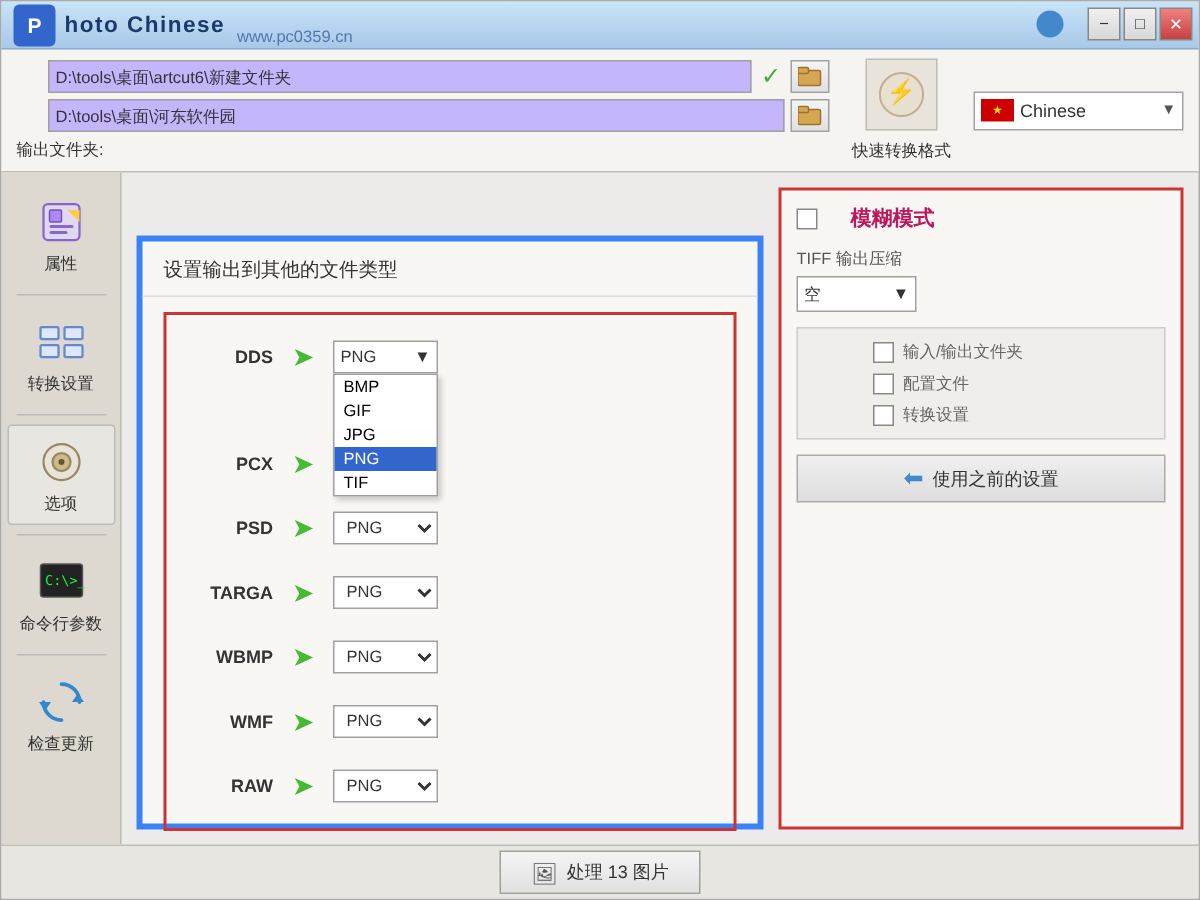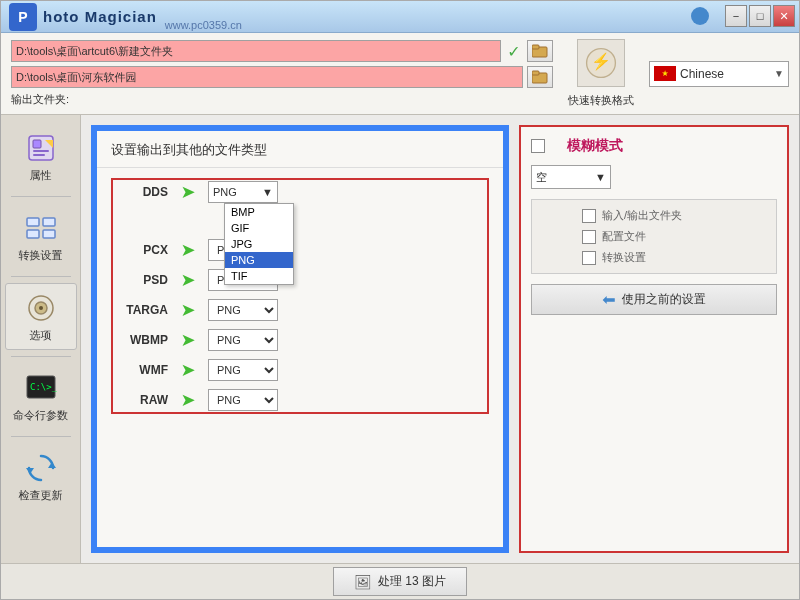--- a/index.html
+++ b/index.html
@@ -110,25 +110,26 @@
       gap: 4px;
     }
     .field-label {
       font-size: 11px;
       color: #333;
       white-space: nowrap;
     }
     .field-input {
       flex: 1;
       height: 22px;
-      background: #fca5a5;
+      background: #c4b5fd;
       border: 1px solid #a0a0a0;
       padding: 2px 4px;
       font-size: 11px;
       color: #333;
+      margin-left: 21px;
     }
     .field-btn {
       width: 26px;
       height: 22px;
       background: linear-gradient(to bottom, #f5f5f5, #e0e0e0);
       border: 1px solid #a0a0a0;
       cursor: pointer;
       display: flex;
       align-items: center;
       justify-content: center;
@@ -232,40 +233,41 @@
     }
     .content-area {
       flex: 1;
       display: flex;
       padding: 10px;
       gap: 10px;
     }
     .left-panel {
       flex: 1;
       background: #f8f7f4;
-      border: 6px solid #3b82f6;
+      border: 4px solid #3b82f6;
+      margin-top: 32px;
     }
     .panel-title {
       font-size: 13px;
       color: #333;
       padding: 10px 14px 8px;
       border-bottom: 1px solid #ddd;
     }
     .format-table {
       padding: 10px 14px;
       display: flex;
       flex-direction: column;
       gap: 6px;
     }
     .format-box {
       border: 2px solid #cc3333;
-      padding: 0;
-      display: flex;
-      flex-direction: column;
-      gap: 6px;
+      padding: 16px;
+      display: flex;
+      flex-direction: column;
+      gap: 19px;
       position: relative;
     }
     .format-row {
       display: flex;
       align-items: center;
       gap: 8px;
       height: 24px;
     }
     .format-label {
       width: 55px;
@@ -302,21 +304,21 @@
       padding: 0 4px;
       min-width: 70px;
       display: flex;
       align-items: center;
       justify-content: space-between;
       cursor: pointer;
     }
     .dropdown-list {
       position: absolute;
       top: 22px;
-      left: 16px;
+      left: 0;
       background: white;
       border: 1px solid #a0a0a0;
       z-index: 10;
       min-width: 70px;
       box-shadow: 2px 2px 4px rgba(0,0,0,0.2);
     }
     .dropdown-item {
       padding: 2px 6px;
       font-size: 11px;
       cursor: pointer;
@@ -416,21 +418,21 @@
     }
     .process-icon { font-size: 14px; color: #555; }
   </style>
 </head>
 <body>
 
 <div class="window">
 
   <div class="title-bar">
     <div class="title-bar-logo">P</div>
-    <span class="title-bar-text">hoto Magician</span>
+    <span class="title-bar-text">hoto Chinese</span>
 
     <span class="title-bar-watermark">www.pc0359.cn</span>
     <div class="info-icon"></div>
     <div class="title-bar-controls">
       <div class="title-btn">−</div>
       <div class="title-btn">□</div>
       <div class="title-btn close">✕</div>
     </div>
   </div>
 
@@ -620,20 +622,21 @@
         </div>
       </div>
 
       <div class="right-panel">
         <div class="mock-mode-row">
           <div class="checkbox"></div>
           <span class="mock-mode-label">模糊模式</span>
         </div>
 
         <div class="tiff-section">
+          <span class="tiff-label">TIFF 输出压缩</span>
           <div class="tiff-select">
             <span>空</span>
             <span>▼</span>
           </div>
         </div>
 
         <div class="options-box">
           <div class="option-row">
             <div class="checkbox"></div>
             <span class="option-label">输入/输出文件夹</span>

